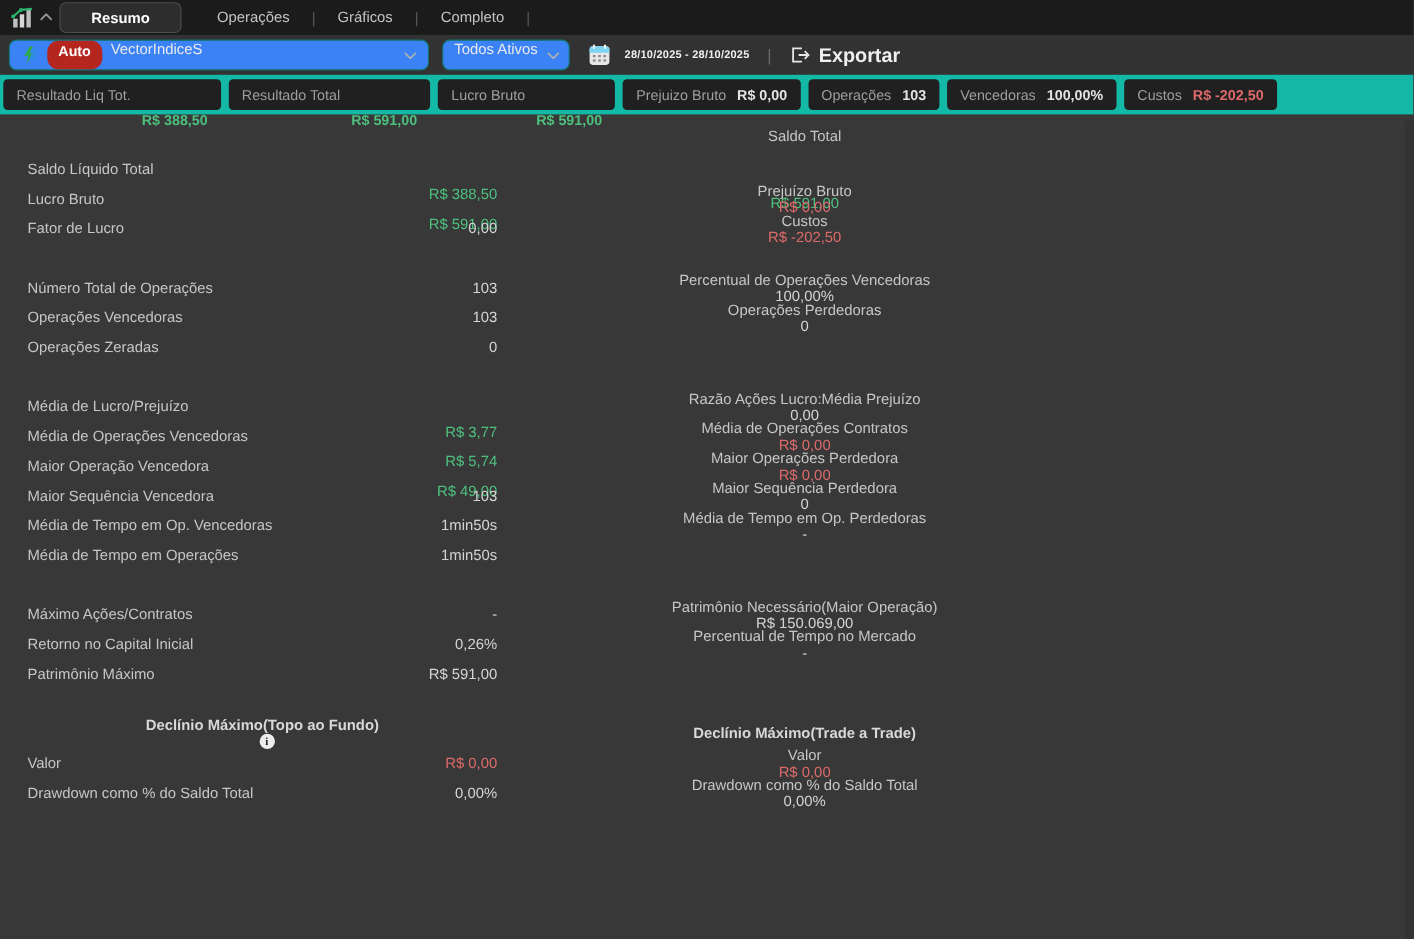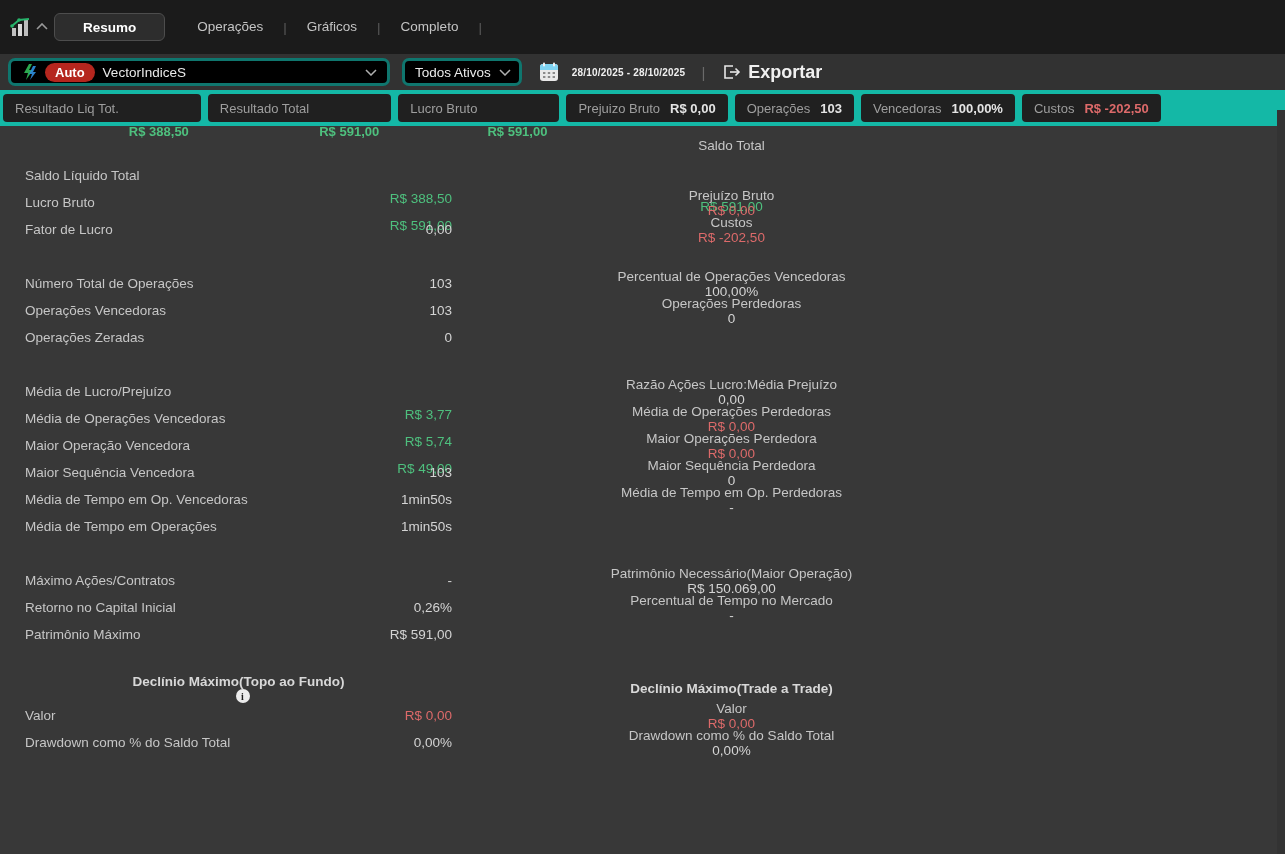--- a/index.html
+++ b/index.html
@@ -7,21 +7,21 @@
   body {
     font-family:"Liberation Sans", sans-serif;
     background:#383838;
     color:#d4d4d4;
     font-size:13.5px;
     position:relative;
   }
 
   
   .topbar {
-    height:54px; background:#1b1b1b;
+    height:32px; background:#1b1b1b;
     display:flex; align-items:center;
     padding-left:8px;
   }
   .app-icon { width:26px; height:24px; display:flex; align-items:center; justify-content:center; }
   .collapse-caret { color:#9a9a9a; margin:0 6px 0 2px; display:flex; align-items:center; }
   .tabs { display:flex; align-items:center; }
   .tab {
     color:#c4c4c4; padding:0 18px; height:28px; line-height:28px;
     cursor:default; white-space:nowrap;
   }
@@ -30,22 +30,22 @@
     color:#ffffff; font-weight:bold; padding:0 28px; margin-right:14px;
   }
   .tab-divider { color:#5a5a5a; padding:0 2px; }
 
   
   .controlsbar {
     height:36px; background:#323232;
     display:flex; align-items:center; padding-left:8px;
   }
   .dropdown {
-    height:28px; background:#000000; border:3px solid #0f766e; border-radius:7px;
-    display:flex; align-items:center; padding:0 10px; color:#eaeaea;
+    height:28px; background:#3b82f6; border:1px solid #0f766e; border-radius:7px;
+    display:flex; padding:0 10px; color:#eaeaea;
   }
   .dd-strategy { width:382px; }
   .dd-assets { margin-left:12px; padding-right:8px; }
   .auto-badge {
     background:#b5261e; color:#fff; font-weight:bold; font-size:13px;
     border-radius:10px; padding:2px 10px; margin:0 8px 0 6px;
   }
   .dd-text { flex:1; white-space:nowrap; }
   .dd-assets .dd-text { flex:none; margin-right:8px; }
   .chevron { color:#b0b0b0; display:flex; align-items:center; }
@@ -284,21 +284,21 @@
           <span class="stat-label">Razão Ações Lucro:Média Prejuízo</span>
           <span class="stat-value" data-color="plain">0,00</span>
         </div>
       </div>
       <div class="stat-row">
         <div class="pair-left">
           <span class="stat-label">Média de Operações Vencedoras</span>
           <span class="stat-value" data-color="green">R$ 5,74</span>
         </div>
         <div class="pair-right">
-          <span class="stat-label">Média de Operações Perdedoras</span>
+          <span class="stat-label">Média de Operações Contratos</span>
           <span class="stat-value" data-color="red">R$ 0,00</span>
         </div>
       </div>
       <div class="stat-row">
         <div class="pair-left">
           <span class="stat-label">Maior Operação Vencedora</span>
           <span class="stat-value" data-color="green">R$ 49,00</span>
         </div>
         <div class="pair-right">
           <span class="stat-label">Maior Operações Perdedora</span>

